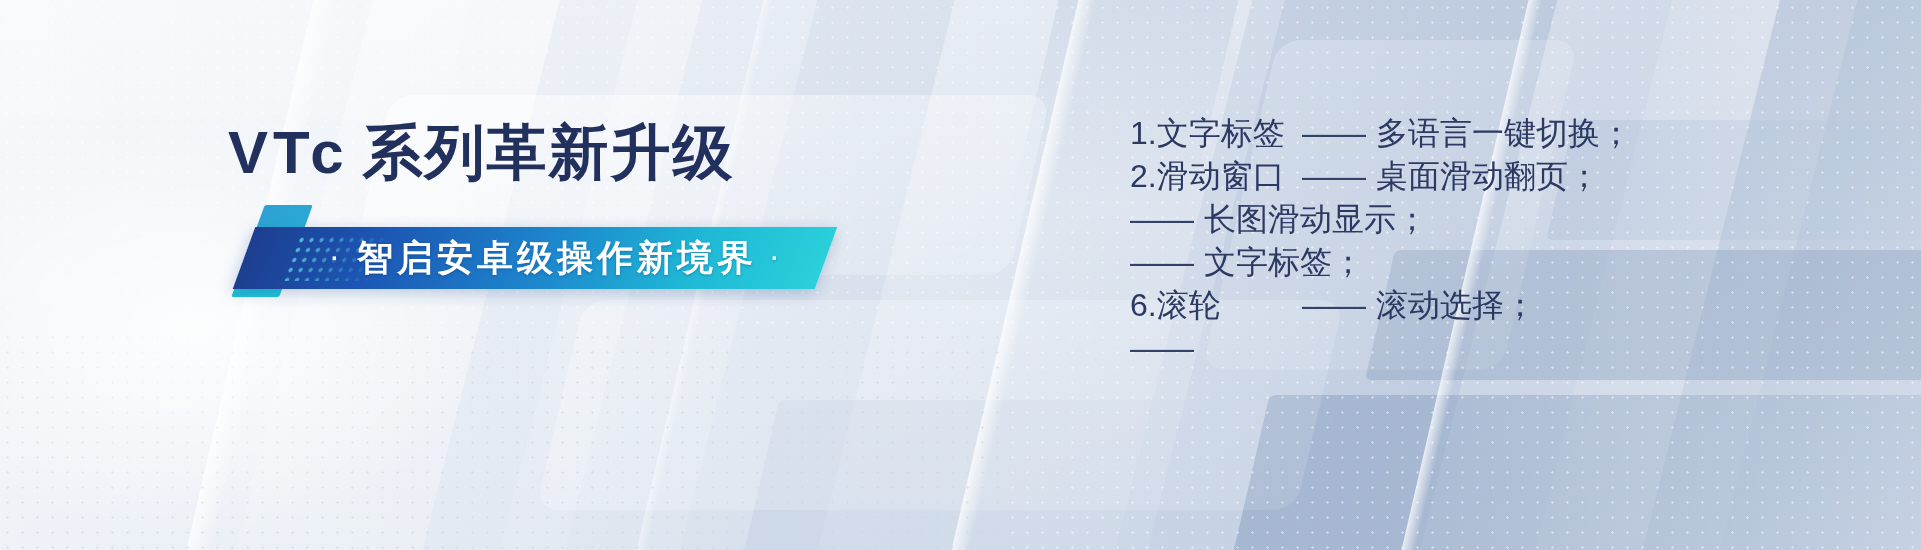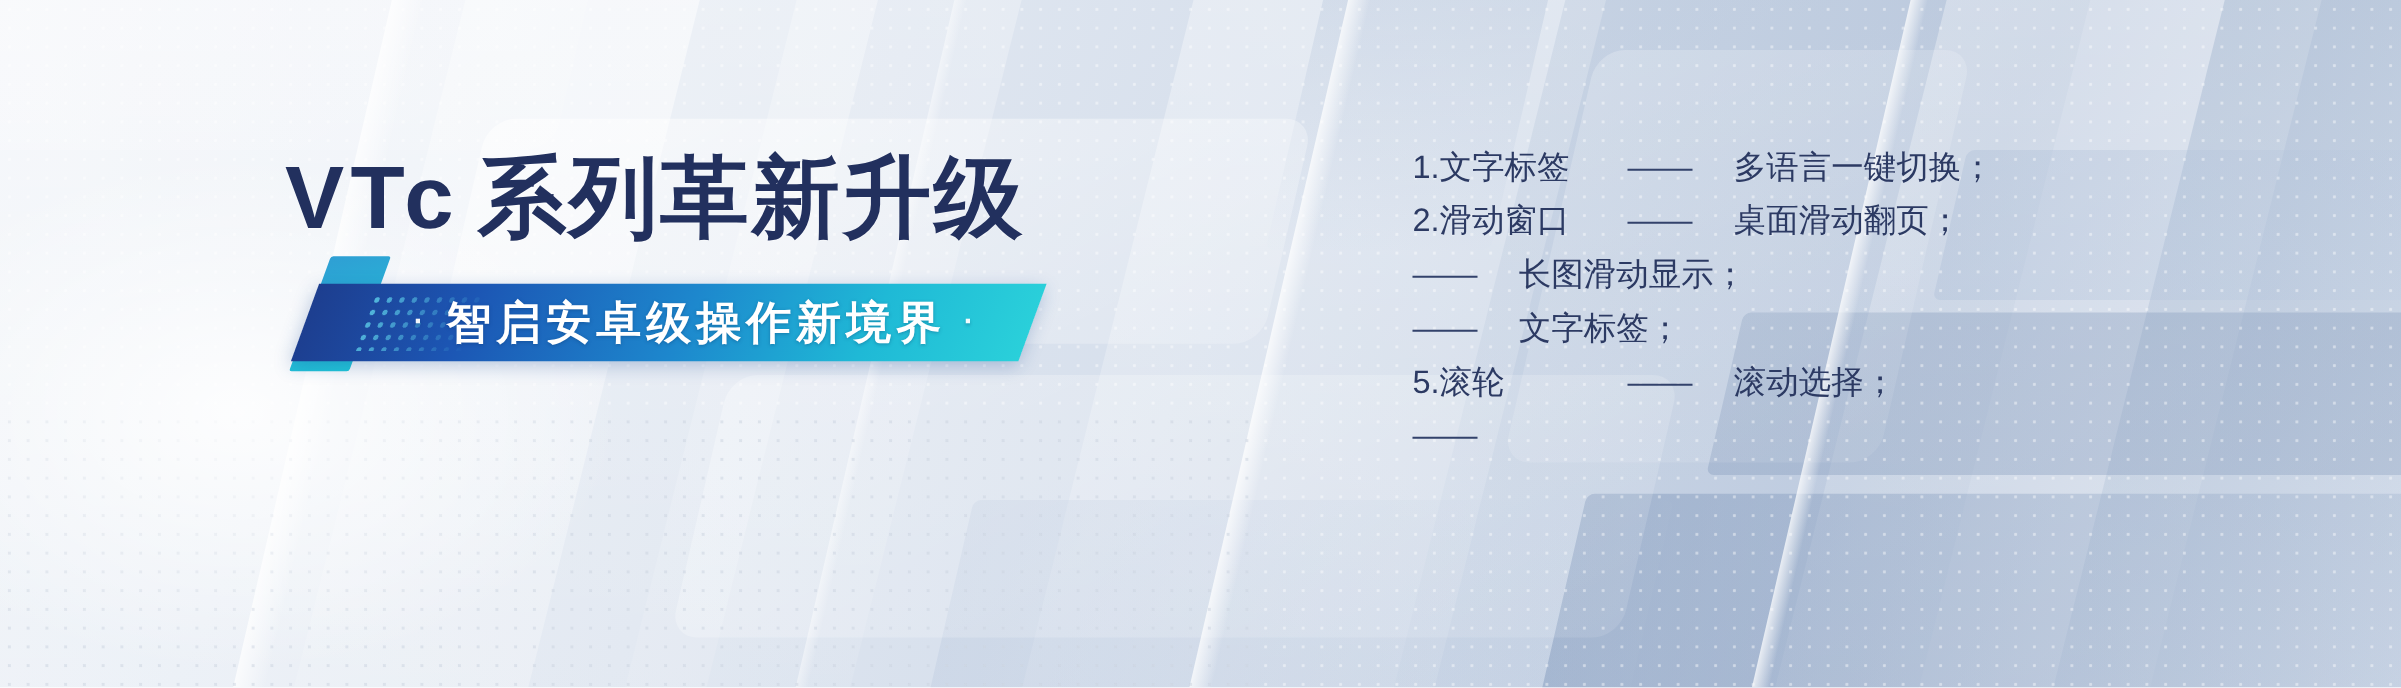--- a/index.html
+++ b/index.html
@@ -116,21 +116,21 @@
     background:radial-gradient(ellipse at center,rgba(255,255,255,.85),rgba(255,255,255,0) 70%);
   }
 
   
   #content{position:relative;z-index:5;height:100%;}
 
   
   .headline{
     position:absolute;
     left:228px;top:123px;
-    font-size:71px;
+    font-size:60px;
     font-weight:bold;
     letter-spacing:2px;
     color:#22305e;
     white-space:nowrap;
     line-height:1;
     text-shadow:0 1px 0 rgba(255,255,255,.35);
     text-align:right;
   }
   .headline .model{letter-spacing:5px;margin-right:14px;}
 
@@ -171,28 +171,28 @@
     white-space:nowrap;
     text-shadow:0 1px 3px rgba(10,50,100,.35);
   }
   .ribbon-text .bullet{font-size:24px;margin:0 14px;opacity:.95;}
 
   
   .features{
     position:absolute;
     left:1130px;top:112px;
     color:#2c3a63;
-    font-size:26px;
+    font-size:32px;
     line-height:43px;
     white-space:nowrap;
   }
   .feat-row{display:flex;align-items:baseline;}
   .feat-name{display:inline-block;width:172px;}
   .feat-dash{display:inline-block;width:74px;color:#3a4straight;color:#33426b;}
-  .feat-desc{display:inline-block;margin-left:11px;}
+  .feat-desc{display:inline-block;}
 </style>
 </head>
 <body>
 
 <div id="banner">
 
   <div class="bg-layer">
     <div class="diag sheet1"></div>
     <div class="diag sheet2"></div>
     <div class="diag sheet7"></div>
@@ -252,21 +252,21 @@
       </div>
       <div class="feat-row">
         <span class="feat-dash">——</span>
         <span class="feat-desc">长图滑动显示；</span>
       </div>
       <div class="feat-row">
         <span class="feat-dash">——</span>
         <span class="feat-desc">文字标签；</span>
       </div>
       <div class="feat-row">
-        <span class="feat-name">5.滚轮</span>
+        <span class="feat-name">6.滚轮</span>
         <span class="feat-dash">——</span>
         <span class="feat-desc">滚动选择；</span>
       </div>
       <div class="feat-row">
         <span class="feat-dash">——</span>
       </div>
     </div>
 
   </div>
 </div>

